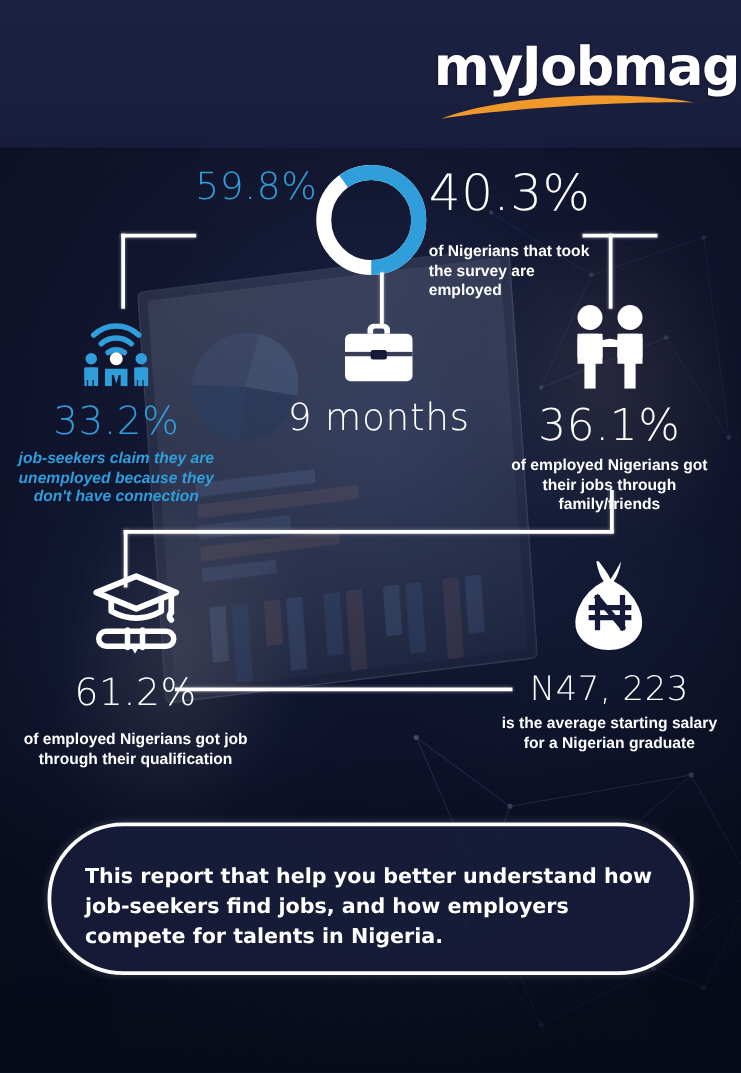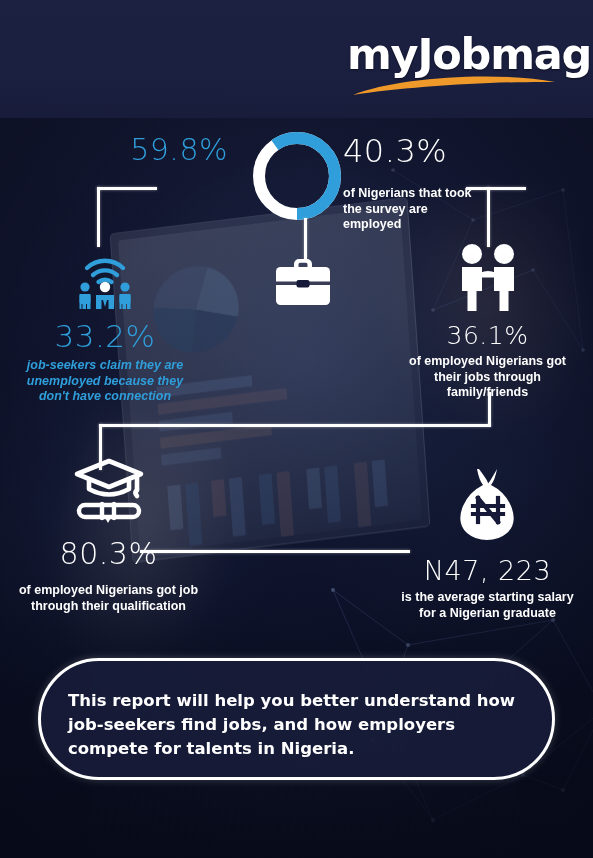--- a/index.html
+++ b/index.html
@@ -121,45 +121,45 @@
     font-family:"DejaVu Sans", sans-serif;
   }
   .stat-desc{
     font-size:12.5px; line-height:15.5px; font-weight:bold;
   }
 
   
   .donut{ position:absolute; left:249px; top:128px; }
 
   
-  .s1{ position:absolute; left:100px; top:135px; width:128px; text-align:right; }
+  .s1{ position:absolute; left:126px; top:135px; width:128px; text-align:right; }
   .s1 .stat-num{ font-size:30px; }
   .s1 .stat-desc{ margin-top:7px; }
 
   .s2{ position:absolute; left:343px; top:135px; width:135px; text-align:left; }
-  .s2 .stat-num{ font-size:32px; }
+  .s2 .stat-num{ font-size:40px; }
   .s2 .stat-desc{ margin-top:19px; }
 
-  .s3{ position:absolute; left:20px; top:243px; width:170px; text-align:center; }
+  .s3{ position:absolute; left:8px; top:243px; width:170px; text-align:center; }
   .s3 .stat-num{ font-size:31px; margin-top:8px; }
   .s3 .stat-desc{ margin-top:6px;font-style:italic; }
 
   .s4{ position:absolute; left:213px; top:255px; width:180px; text-align:center; }
   .s4 .stat-num{ font-size:30px; margin-top:6px; }
   .s4 .stat-desc{ margin-top:6px; }
 
   .s5{ position:absolute; left:405px; top:243px; width:165px; text-align:center; }
-  .s5 .stat-num{ font-size:25px; margin-top:8px; }
+  .s5 .stat-num{ font-size:35px; margin-top:8px; }
   .s5 .stat-desc{ margin-top:6px; }
 
   .s6{ position:absolute; left:16px; top:455px; width:185px; text-align:center; }
   .s6 .stat-num{ font-size:30px; margin-top:10px; }
   .s6 .stat-desc{ margin-top:14px; }
 
-  .s7{ position:absolute; left:400px; top:465px; width:175px; text-align:center; }
+  .s7{ position:absolute; left:400px; top:445px; width:175px; text-align:center; }
   .s7 .stat-num{ font-size:27px; margin-top:12px; }
   .s7 .stat-desc{ margin-top:6px; }
 
   .icon-wrap{ display:block; }
 
   
   .conn{ position:absolute; background:#ffffff; z-index:6; }
   .conn-soft{ box-shadow:0 0 3px rgba(255,255,255,.45); }
 
   
@@ -327,20 +327,21 @@
 
     <div class="s4">
       <span class="icon-wrap">
         <svg width="62" height="54" viewBox="0 0 62 54">
           <path d="M22 12 v-3 a5 5 0 0 1 5-5 h8 a5 5 0 0 1 5 5 v3 h-4.5 v-2.6 a1.6 1.6 0 0 0-1.6-1.6 h-5.8 a1.6 1.6 0 0 0-1.6 1.6 V12 z" fill="#ffffff"></path>
           <rect x="4" y="12" width="54" height="38" rx="4.5" fill="#ffffff"></rect>
           <rect x="24.5" y="25" width="13" height="7.5" rx="2" fill="#161a38"></rect>
           <rect x="4" y="26.5" width="54" height="3.5" fill="#161a38" opacity="0.85"></rect>
         </svg>
       </span>
+      <div class="stat-num white">9 months</div>
     </div>
 
     <div class="s5">
       <span class="icon-wrap">
         <svg width="78" height="68" viewBox="0 0 78 68">
           <g fill="#ffffff">
             <circle cx="23" cy="11" r="10"></circle>
             <path d="M13 24 h20 v24 h-5.5 v20 h-4.5 v-20 h-0 v20 h-4.5 v-20 H13 z"></path>
             <rect x="13" y="24" width="20" height="22" rx="4"></rect>
             <circle cx="55" cy="11" r="10"></circle>
@@ -367,21 +368,21 @@
           </g>
 
           <g fill="none" stroke="#ffffff" stroke-width="4.4" stroke-linejoin="round" stroke-linecap="round">
             <path d="M14 50 h48 a6 6 0 0 1 0 12 H14 a6 6 0 0 1 0-12 Z"></path>
             <path d="M31 49 v14"></path>
             <path d="M43 49 v14"></path>
           </g>
           <path d="M33 61 l4 7 l4 -7 z" fill="#ffffff"></path>
         </svg>
       </span>
-      <div class="stat-num white">80.3%</div>
+      <div class="stat-num white">61.2%</div>
       <div class="stat-desc white">of employed Nigerians got job through their qualification</div>
     </div>
 
     <div class="s7">
       <span class="icon-wrap">
         <svg width="78" height="76" viewBox="0 0 78 76">
           <path d="M30 4 q9 12 9 14 q0 2 9 -14 q-2 11 -6 16 q14 7 20 21 q7 17 -4 27 q-8 7 -20 7 q-12 0 -20 -7 q-11 -10 -4 -27 q6 -14 20 -21 q-4 -5 -6 -16 z" fill="#ffffff"></path>
           <g stroke="#161a38" stroke-width="4.2" stroke-linecap="square">
             <path d="M29 33 v24"></path>
             <path d="M49 33 v24"></path>
@@ -389,17 +390,17 @@
             <path d="M24 41 h30"></path>
             <path d="M24 49 h30"></path>
           </g>
         </svg>
       </span>
       <div class="stat-num white">N47, 223</div>
       <div class="stat-desc white">is the average starting salary for a Nigerian graduate</div>
     </div>
 
     <div class="callout">
-      <div class="callout-text">This report will help you better understand how job-seekers find jobs, and how employers compete for talents in Nigeria.</div>
+      <div class="callout-text">This report that help you better understand how job-seekers find jobs, and how employers compete for talents in Nigeria.</div>
     </div>
 
   </div>
 </div>
 
 </body></html>

